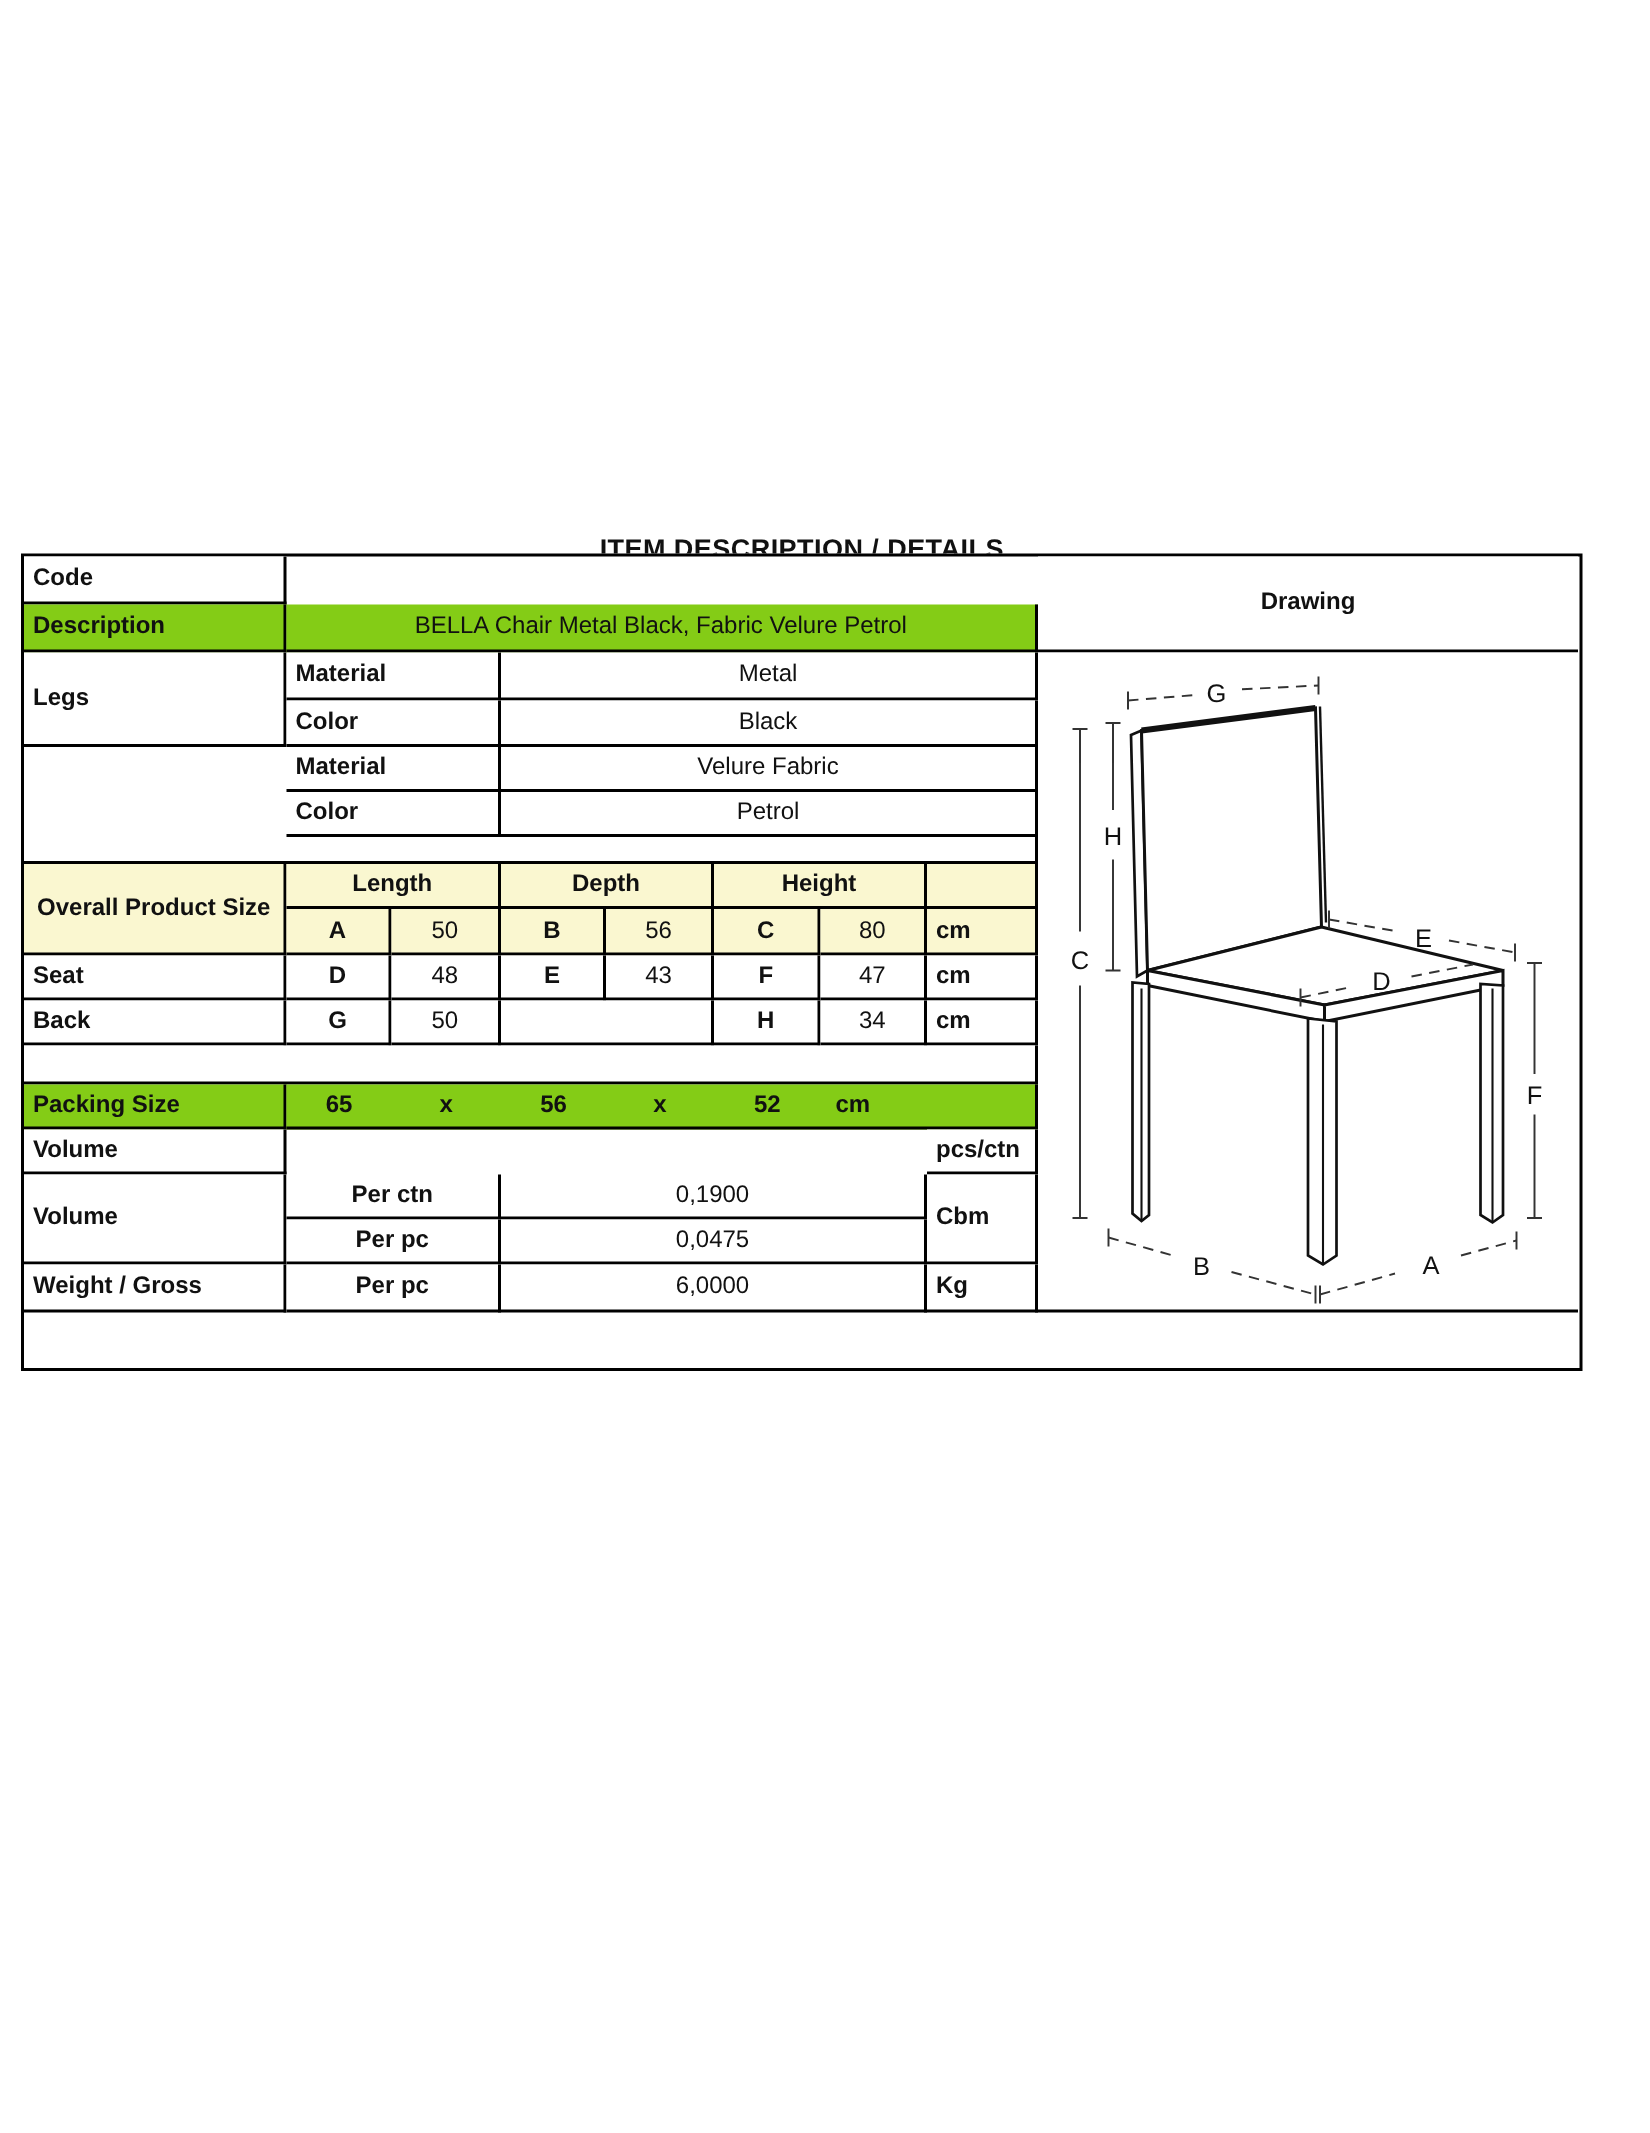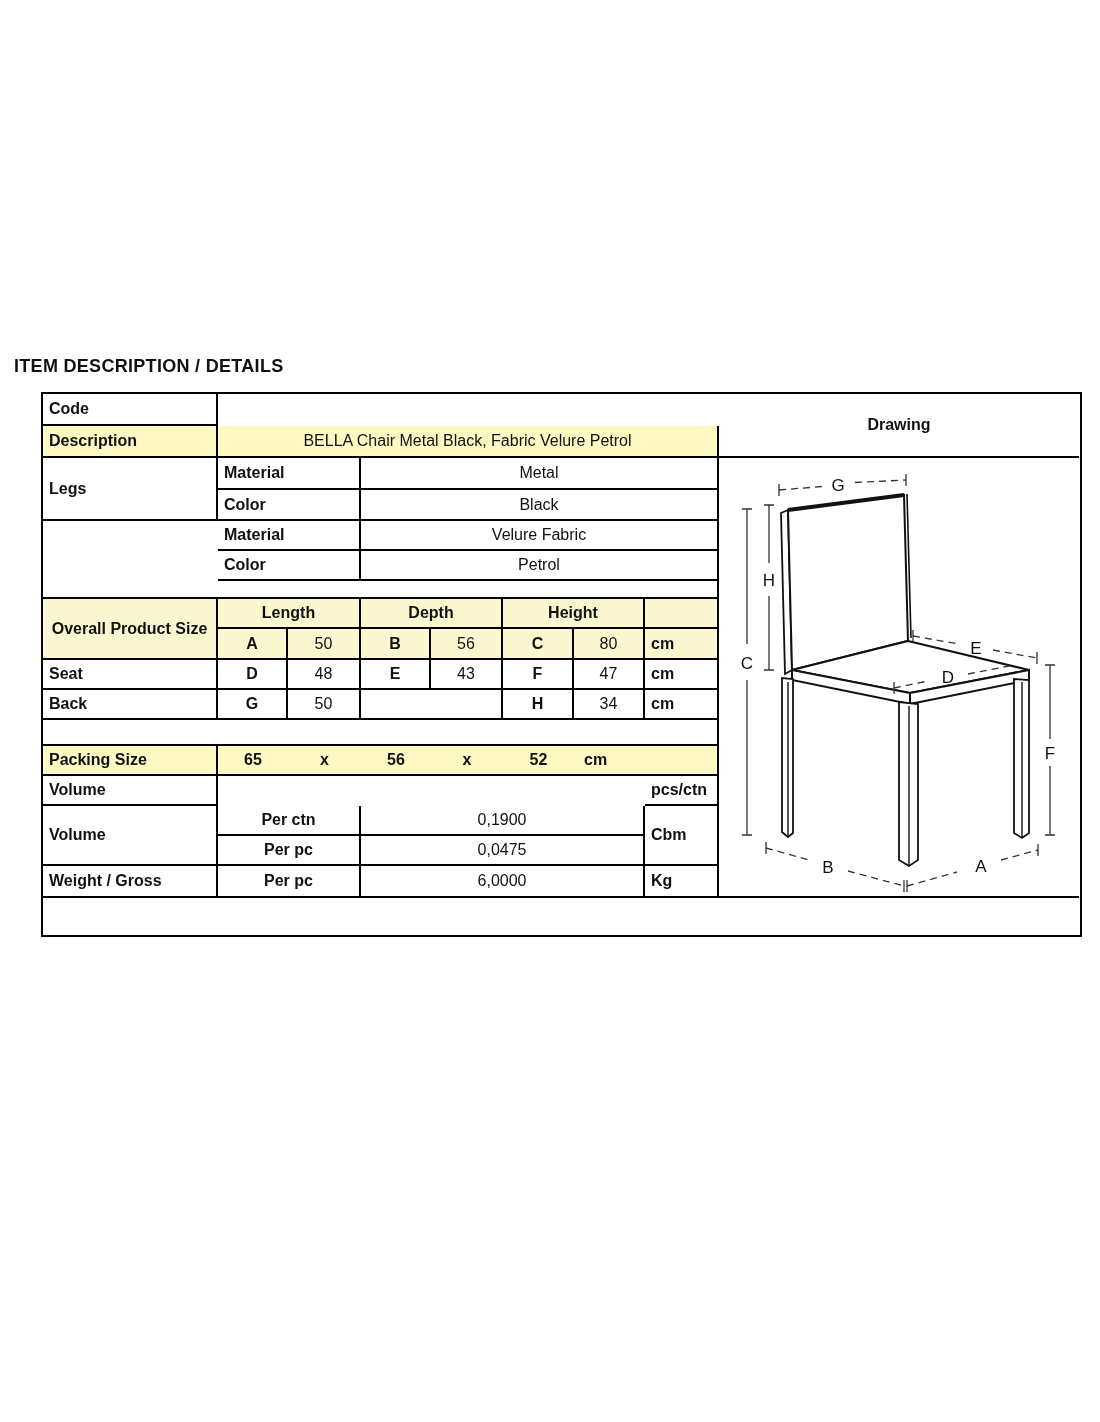--- a/index.html
+++ b/index.html
@@ -3,38 +3,37 @@
 <meta charset="utf-8">
 <style>
   * { margin:0; padding:0; box-sizing:border-box; }
   html,body { background:#ffffff; }
   .page {
     position:relative; width:1100px; height:1422px; background:#ffffff;
     font-family:"Liberation Sans", sans-serif; color:#111;
   }
   .title {
     position:absolute; top:356px; left:14px; width:1041px;
-    font-size:18px; font-weight:bold; letter-spacing:.3px;
+    text-align:center; font-size:18px; font-weight:bold; letter-spacing:.3px;
   }
   .tbl {
-    position:absolute; top:392px; left:14px; width:1041px; height:545px;
+    position:absolute; top:369px; left:14px; width:1041px; height:545px;
     border:2.5px solid #000; background:#fff;
     display:grid;
     grid-template-columns:175px 70px 73px 70px 72px 71px 71px 74px 360px;
     grid-template-rows:32px 32px 32px 31px 30px 30px 18px 30px 31px 30px 30px 26px 30px 30px 30px 30px 32px 36px;
-    margin-left:27px;
   }
   .c {
     border-right:2px solid #000; border-bottom:2px solid #000;
     display:flex; align-items:center; font-size:16px; background:#fff;
     padding:0 6px; overflow:hidden; white-space:nowrap;
   }
   .b { font-weight:bold; }
   .ctr { justify-content:center; padding:0; }
-  .grey { background:#fef9c3; }
+  .grey { background:#84cc16; }
   .yel { background:#faf7d0; }
   .noR { border-right:none; }
   .noB { border-bottom:none; }
   .wrap { white-space:normal; text-align:center; justify-content:center; line-height:1.25; }
   .packflex { padding:0; }
   .packflex span { display:inline-block; text-align:center;font-weight:bold; }
   .canvas { position:relative; padding:0; }
   .canvas svg { position:absolute; left:0; top:0; width:100%; height:100%; }
   svg text { font-family:"Liberation Sans", sans-serif; font-size:17px; fill:#111; }
   .chair-line { stroke:#111; fill:none; }

